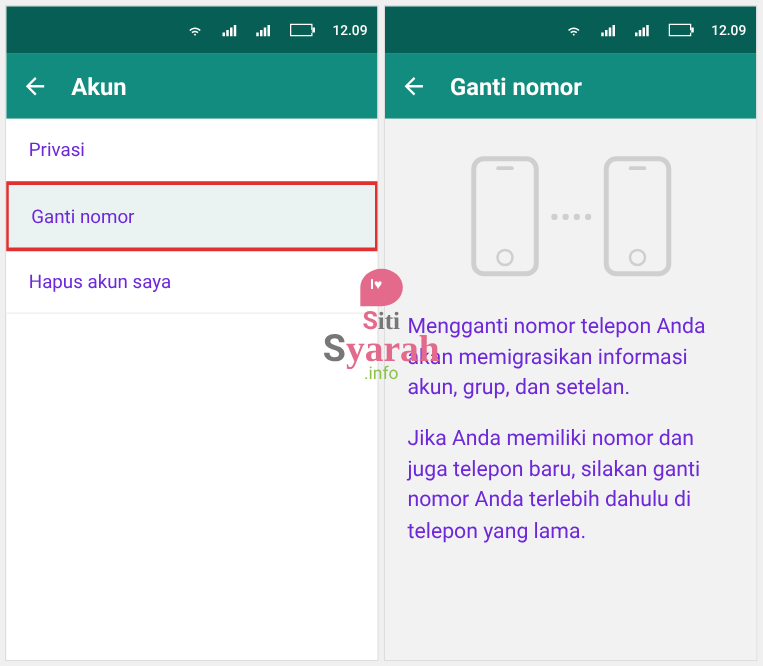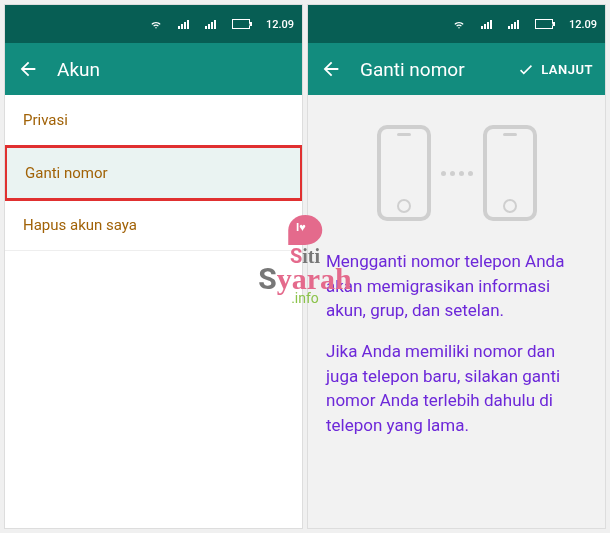--- a/index.html
+++ b/index.html
@@ -6,26 +6,26 @@
   body { background: #f0f0f0; padding: 4px; width: 610px; height: 533px; display: flex; gap: 4px; }
   .screen { flex: 1; background: #fff; display: flex; flex-direction: column; border: 1px solid #ddd; position: relative; overflow: hidden; }
   .statusbar { height: 38px; background: #075e54; color: #fff; display: flex; align-items: center; justify-content: flex-end; padding: 0 8px; font-size: 11px; gap: 16px; font-weight: 500; text-align: center; }
   .statusbar svg { width: 12px; height: 12px; fill: #fff; }
   .battery { display: inline-flex; align-items: center; gap: 2px; }
   .battery-box { border: 1px solid #fff; width: 18px; height: 10px; position: relative; display: inline-block; }
   .battery-box::after { content: ""; position: absolute; right: -3px; top: 2px; width: 2px; height: 4px; background: #fff; }
   .battery-fill { background: #fff; height: 100%; width: 59%; }
   .battery-text { font-size: 8px; position: absolute; left: 2px; top: -1px; color: #075e54; font-weight: bold; }
   .appbar { height: 52px; background: #128c7e; color: #fff; display: flex; align-items: center; padding: 0 12px; gap: 18px; }
-  .appbar .title { font-size: 19px; font-weight: 400; }
+  .appbar .title { font-size: 19px; font-weight: 700; }
   .appbar .spacer { flex: 1; }
   .appbar .action { display: flex; align-items: center; gap: 6px; font-size: 13px; font-weight: 600; letter-spacing: 0.5px; }
   .appbar svg { width: 22px; height: 22px; fill: #fff; }
   .list { display: flex; flex-direction: column; }
-  .list-item { padding: 16px 18px; font-size: 15px; color: #a16207; border-bottom: 1px solid #eee; background: #fff; }
+  .list-item { padding: 16px 18px; font-size: 15px; color: #6d28d9; border-bottom: 1px solid #eee; background: #fff; }
   .list-item.highlight { background: #eaf3f2; border: 3px solid #e03030; margin: -1px; position: relative; z-index: 1; }
   .screen.right .content { flex: 1; background: #f2f2f2; padding: 20px 18px; display: flex; flex-direction: column; align-items: center; }
   .phone-graphic { display: flex; align-items: center; justify-content: center; gap: 10px; margin: 10px 0 28px; }
   .phone-shape { width: 54px; height: 96px; border: 4px solid #cfcfcf; border-radius: 10px; position: relative; }
   .phone-shape::before { content: ""; position: absolute; top: 4px; left: 50%; transform: translateX(-50%); width: 14px; height: 3px; background: #cfcfcf; border-radius: 2px; }
   .phone-shape::after { content: ""; position: absolute; bottom: 4px; left: 50%; transform: translateX(-50%); width: 10px; height: 10px; border: 2px solid #cfcfcf; border-radius: 50%; }
   .dots { display: flex; gap: 4px; }
   .dots span { width: 5px; height: 5px; background: #cfcfcf; border-radius: 50%; }
   .para { font-size: 17px; color: #6d28d9; line-height: 1.45; margin-bottom: 16px; text-align: left; width: 100%; }
   .watermark { position: absolute; top: 215px; left: 50%; transform: translateX(-50%); text-align: center; pointer-events: none; z-index: 5; }
@@ -99,26 +99,20 @@
       <span class="battery-box"><span class="battery-fill"></span><span class="battery-text">59%</span></span>
     </span>
     <span>12.09</span>
   </div>
   <div class="appbar">
     <svg viewBox="0 0 24 24">
         <path d="M20 11H7.8l5.6-5.6L12 4l-8 8 8 8 1.4-1.4L7.8 13H20z"></path>
       </svg>
     <span class="title">Ganti nomor</span>
     <span class="spacer"></span>
-    <span class="action">
-      <svg viewBox="0 0 24 24" style="width:18px;height:18px">
-          <path d="M9 16.2l-3.5-3.5L4 14.2 9 19.2 20 8.2l-1.5-1.5z"></path>
-        </svg>
-      <span>LANJUT</span>
-    </span>
   </div>
   <div class="content">
     <div class="phone-graphic">
       <div class="phone-shape"></div>
       <div class="dots">
           <span></span>
           <span></span>
           <span></span>
           <span></span>
         </div>

